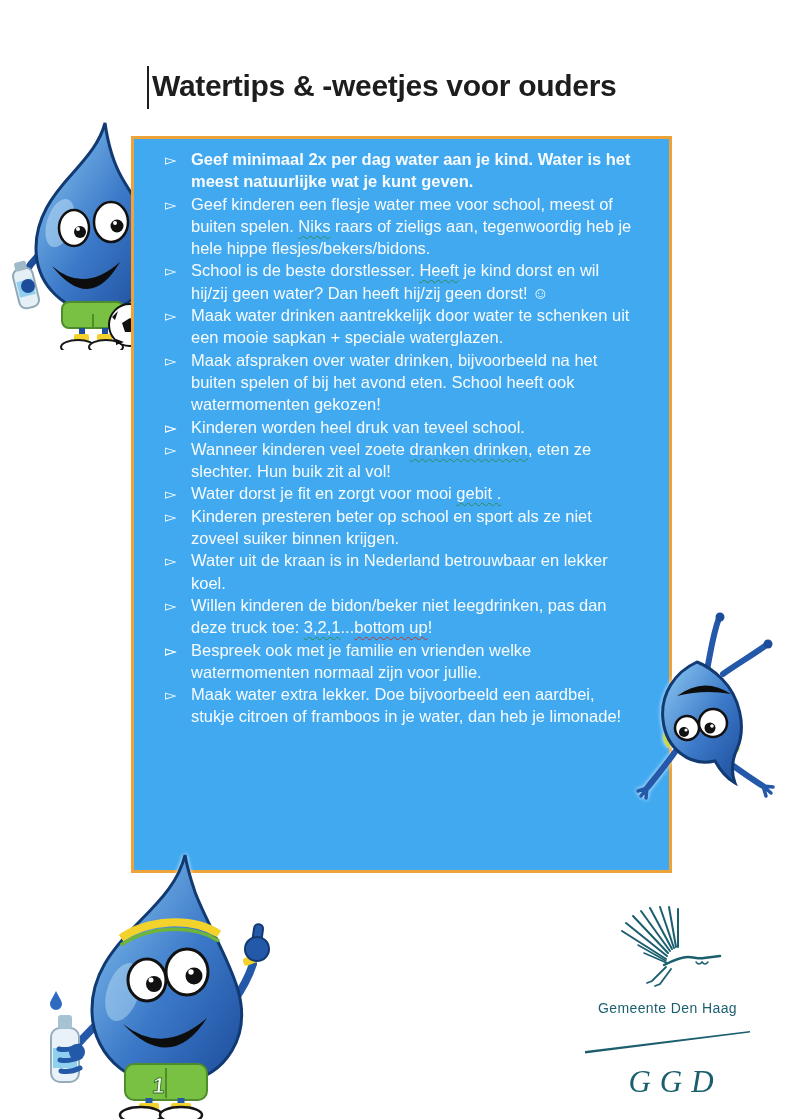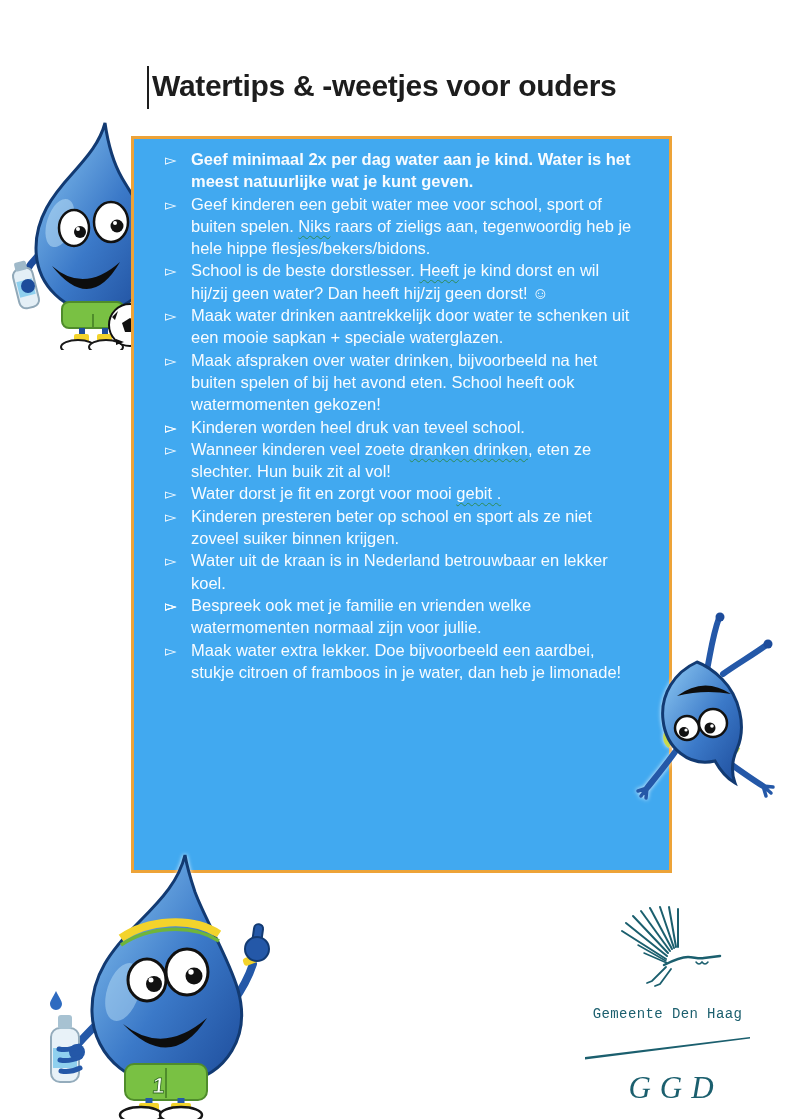--- a/index.html
+++ b/index.html
@@ -41,50 +41,50 @@
   .mascot{position:absolute;}
   .mascot-soccer{left:8px; top:118px; z-index:1;}
   .mascot-handstand{left:627px; top:610px; z-index:3; filter:drop-shadow(0 0 2px rgba(255,255,255,.85));}
   .mascot-thumbsup{left:35px; top:852px; z-index:3; filter:drop-shadow(0 0 2px rgba(255,255,255,.85));}
   
   .logo{
     position:absolute; left:585px; top:905px; width:165px; z-index:1;
     text-align:center; color:var(--logo-teal,#1b5f6e);
   }
   .logo-org{
-    font-family:Liberation Mono, monospace; font-size:14px; margin-top:15px; letter-spacing:0.4px;
+    font-family:Liberation Sans, sans-serif; font-size:14px; margin-top:9px; letter-spacing:0.4px;
   }
   .logo-line{display:block; margin-top:13px;}
   .logo-dept{
     font-family:"Liberation Serif", serif; font-size:31px; letter-spacing:9px;
     margin-top:9px; padding-left:16px;font-style:italic;
   }
 </style>
 </head>
 <body>
 
 <div id="page">
 
   <div class="caret"></div>
   <h1 class="title">Watertips &amp; -weetjes voor ouders</h1>
 
   <div class="tips-box">
     <ul class="tips-list">
         <li class="tip bold"><span class="arrow">▻</span><span><span>Geef minimaal 2x per dag water aan je kind. Water is het meest natuurlijke wat je kunt geven.</span></span></li>
-        <li class="tip"><span class="arrow">▻</span><span><span>Geef kinderen een gebit water mee voor school, sport of buiten spelen. </span><span class="wavy-green">Niks</span><span> raars of zieligs aan, tegenwoordig heb je hele hippe flesjes/bekers/bidons.</span></span></li>
+        <li class="tip"><span class="arrow">▻</span><span><span>Geef kinderen een flesje water mee voor school, meest of buiten spelen. </span><span class="wavy-green">Niks</span><span> raars of zieligs aan, tegenwoordig heb je hele hippe flesjes/bekers/bidons.</span></span></li>
         <li class="tip"><span class="arrow">▻</span><span><span>School is de beste dorstlesser. </span><span class="wavy-green">Heeft</span><span> je kind dorst en wil hij/zij geen water? Dan heeft hij/zij geen dorst! ☺</span></span></li>
         <li class="tip"><span class="arrow">▻</span><span><span>Maak water drinken aantrekkelijk door water te schenken uit een mooie sapkan + speciale waterglazen.</span></span></li>
         <li class="tip"><span class="arrow">▻</span><span><span>Maak afspraken over water drinken, bijvoorbeeld na het buiten spelen of bij het avond eten. School heeft ook watermomenten gekozen!</span></span></li>
         <li class="tip"><span class="arrow">▻</span></li>
         <li class="tip"><span class="arrow">▻</span><span><span>Kinderen worden heel druk van teveel school.</span></span></li>
         <li class="tip"><span class="arrow">▻</span><span><span>Wanneer kinderen veel zoete </span><span class="wavy-green">dranken drinken</span><span>, eten ze slechter. Hun buik zit al vol!</span></span></li>
         <li class="tip"><span class="arrow">▻</span><span><span>Water dorst je fit en zorgt voor mooi </span><span class="wavy-green">gebit .</span></span></li>
         <li class="tip"><span class="arrow">▻</span><span><span>Kinderen presteren beter op school en sport als ze niet zoveel suiker binnen krijgen.</span></span></li>
         <li class="tip"><span class="arrow">▻</span><span><span>Water uit de kraan is in Nederland betrouwbaar en lekker koel.</span></span></li>
-        <li class="tip"><span class="arrow">▻</span></li>
+        <li class="tip"><span class="arrow">▻</span><span><span>Willen kinderen de bidon/beker niet leegdrinken, pas dan deze truck toe: </span><span class="wavy-green">3,2,1</span><span>...</span><span class="wavy-red">bottom up</span><span>!</span></span></li>
         <li class="tip"><span class="arrow">▻</span></li>
         <li class="tip"><span class="arrow">▻</span><span><span>Bespreek ook met je familie en vrienden welke watermomenten normaal zijn voor jullie.</span></span></li>
         <li class="tip"><span class="arrow">▻</span><span><span>Maak water extra lekker. Doe bijvoorbeeld een aardbei, stukje citroen of framboos in je water, dan heb je limonade!</span></span></li>
       </ul>
   </div>
 
   <svg class="mascot mascot-soccer" width="165" height="232" viewBox="0 0 165 232">
     <defs>
       <linearGradient id="g1" x1="0" y1="0" x2="1" y2="1">
         <stop offset="0" stop-color="#8FCBF4"></stop>

